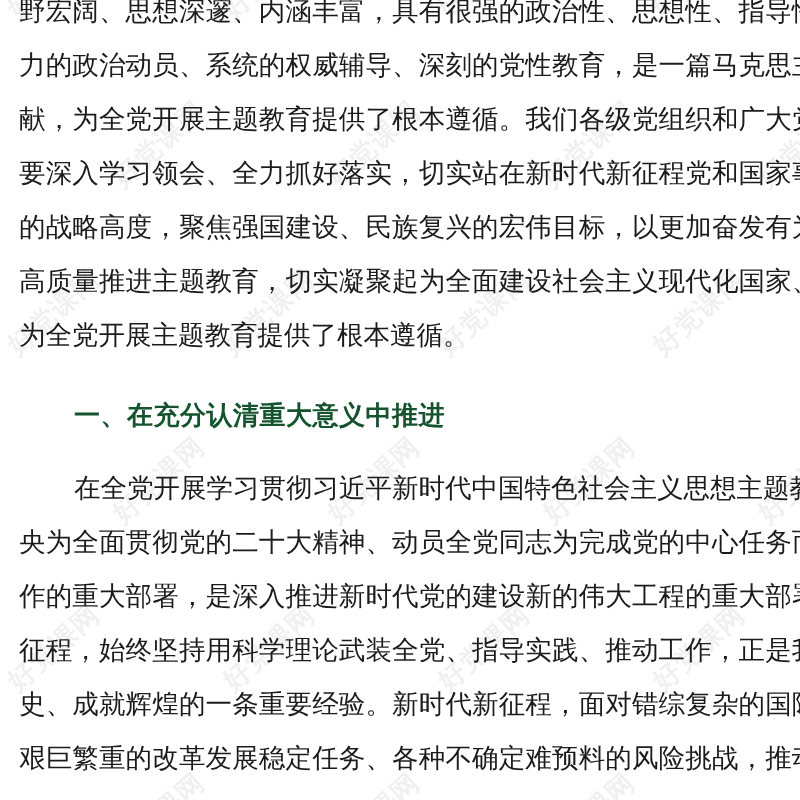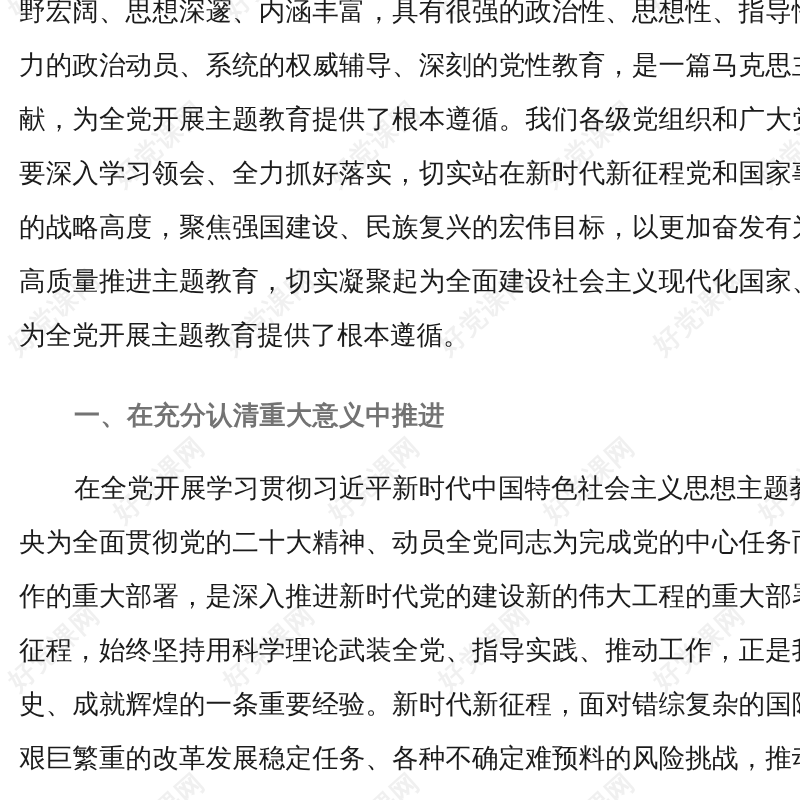--- a/index.html
+++ b/index.html
@@ -77,21 +77,21 @@
   }
 
   .line.indent {
     text-indent: 55px;
   }
 
   .heading {
     position: absolute;
     left: 19px;
     width: 770px;
-    color: #737373;
+    color: #14532d;
     font-size: 26px;
     font-weight: 700;
     white-space: nowrap;
     text-indent: 55px;
     letter-spacing: 0.5px;
   }
 
   
   .y0   { top: -4px; }
   .y1   { top: 50px; }

